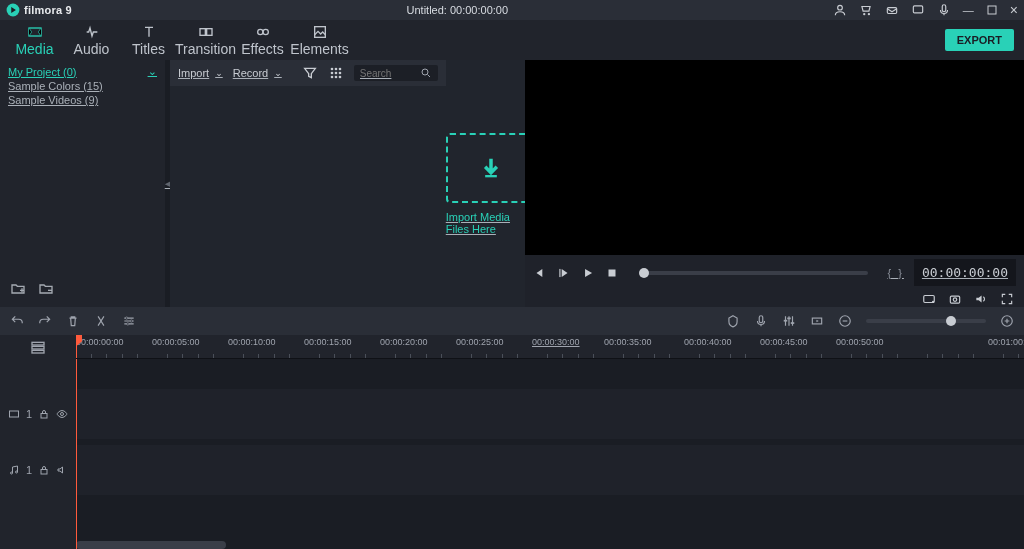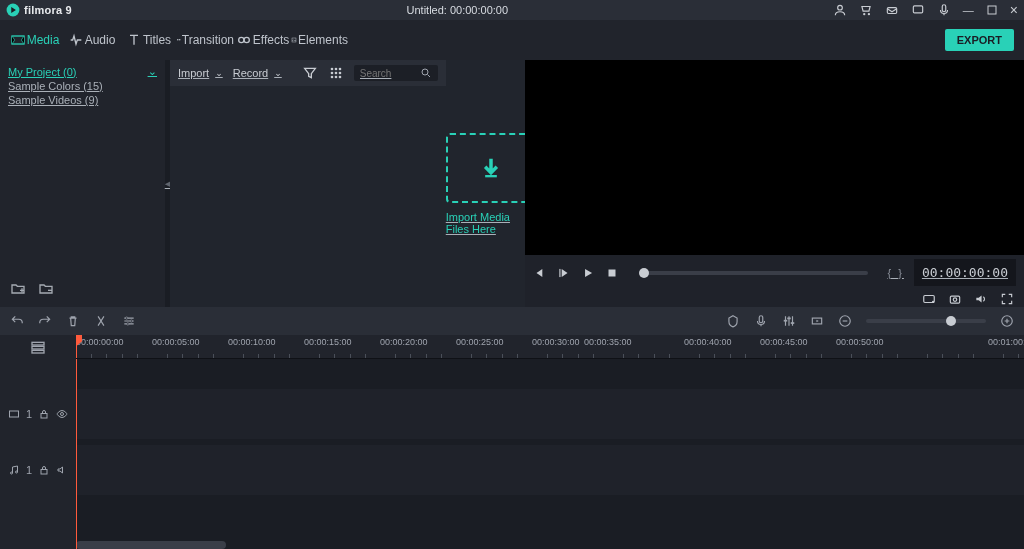--- a/index.html
+++ b/index.html
@@ -11,21 +11,21 @@
   .logo-mark { width:14px; height:14px; }
   .logo-text { color:#e8eaed; font-weight:600; letter-spacing:0.02em; }
   .menu-items { display:flex; gap:14px; }
   .menu-item { cursor:pointer; color:#c8ccd2; }
   .title-center { flex:1; text-align:center; color:#d8dce2; }
   .win-icons { display:flex; gap:12px; align-items:center; color:#c8ccd2; }
   .win-icons > * { cursor:pointer; }
 
   
   .tabs { height:40px; background:#21242c; display:flex; align-items:center; padding:0 6px; }
-  .tab { width:57px; display:flex; flex-direction:row; align-items:center; justify-content:center; gap:1px; color:#bfc4cc; cursor:pointer; font-size:12px; }
+  .tab { width:57px; display:flex; flex-direction:column; align-items:center; justify-content:center; gap:1px; color:#bfc4cc; cursor:pointer; font-size:14px; }
   .tab.active { color:#29d1b7; }
   .tab svg { width:16px; height:16px; }
   .tabs-spacer { flex:1; }
   .export-btn { background:#29d1b7; color:#1a1d24; font-weight:600; padding:5px 12px; cursor:pointer; border-radius:2px; margin-right:4px; font-size:11px; }
 
   
   .upper { height:247px; display:flex;text-decoration:underline; }
   .side-panel { width:165px; background:#21242c; display:flex; flex-direction:column; }
   .tree { padding:4px 0; }
   .tree-row { display:flex; align-items:center; justify-content:space-between; padding:1px 8px; cursor:pointer; font-size:11px; }
@@ -371,26 +371,26 @@
       <span class="ruler-tick" style="left: 304px;">00:00:20:00</span>
       <div class="ruler-minor" style="left: 319.2px;"></div>
       <div class="ruler-minor" style="left: 334.4px;"></div>
       <div class="ruler-minor" style="left: 349.6px;"></div>
       <div class="ruler-minor" style="left: 364.8px;"></div>
       <span class="ruler-tick" style="left: 380px;">00:00:25:00</span>
       <div class="ruler-minor" style="left: 395.2px;"></div>
       <div class="ruler-minor" style="left: 410.4px;"></div>
       <div class="ruler-minor" style="left: 425.6px;"></div>
       <div class="ruler-minor" style="left: 440.8px;"></div>
-      <span class="ruler-tick" style="left: 456px;">00:00:30:00</span>
+      <span class="ruler-tick" style="left: 456px; text-decoration: underline;">00:00:30:00</span>
       <div class="ruler-minor" style="left: 471.2px;"></div>
       <div class="ruler-minor" style="left: 486.4px;"></div>
       <div class="ruler-minor" style="left: 501.6px;"></div>
       <div class="ruler-minor" style="left: 516.8px;"></div>
-      <span class="ruler-tick" style="left: 508px; text-align: right;">00:00:35:00</span>
+      <span class="ruler-tick" style="left: 528px; text-align: right;">00:00:35:00</span>
       <div class="ruler-minor" style="left: 547.2px;"></div>
       <div class="ruler-minor" style="left: 562.4px;"></div>
       <div class="ruler-minor" style="left: 577.6px;"></div>
       <div class="ruler-minor" style="left: 592.8px;"></div>
       <span class="ruler-tick" style="left: 608px;">00:00:40:00</span>
       <div class="ruler-minor" style="left: 623.2px;"></div>
       <div class="ruler-minor" style="left: 638.4px;"></div>
       <div class="ruler-minor" style="left: 653.6px;"></div>
       <div class="ruler-minor" style="left: 668.8px;"></div>
       <span class="ruler-tick" style="left: 684px;">00:00:45:00</span>

